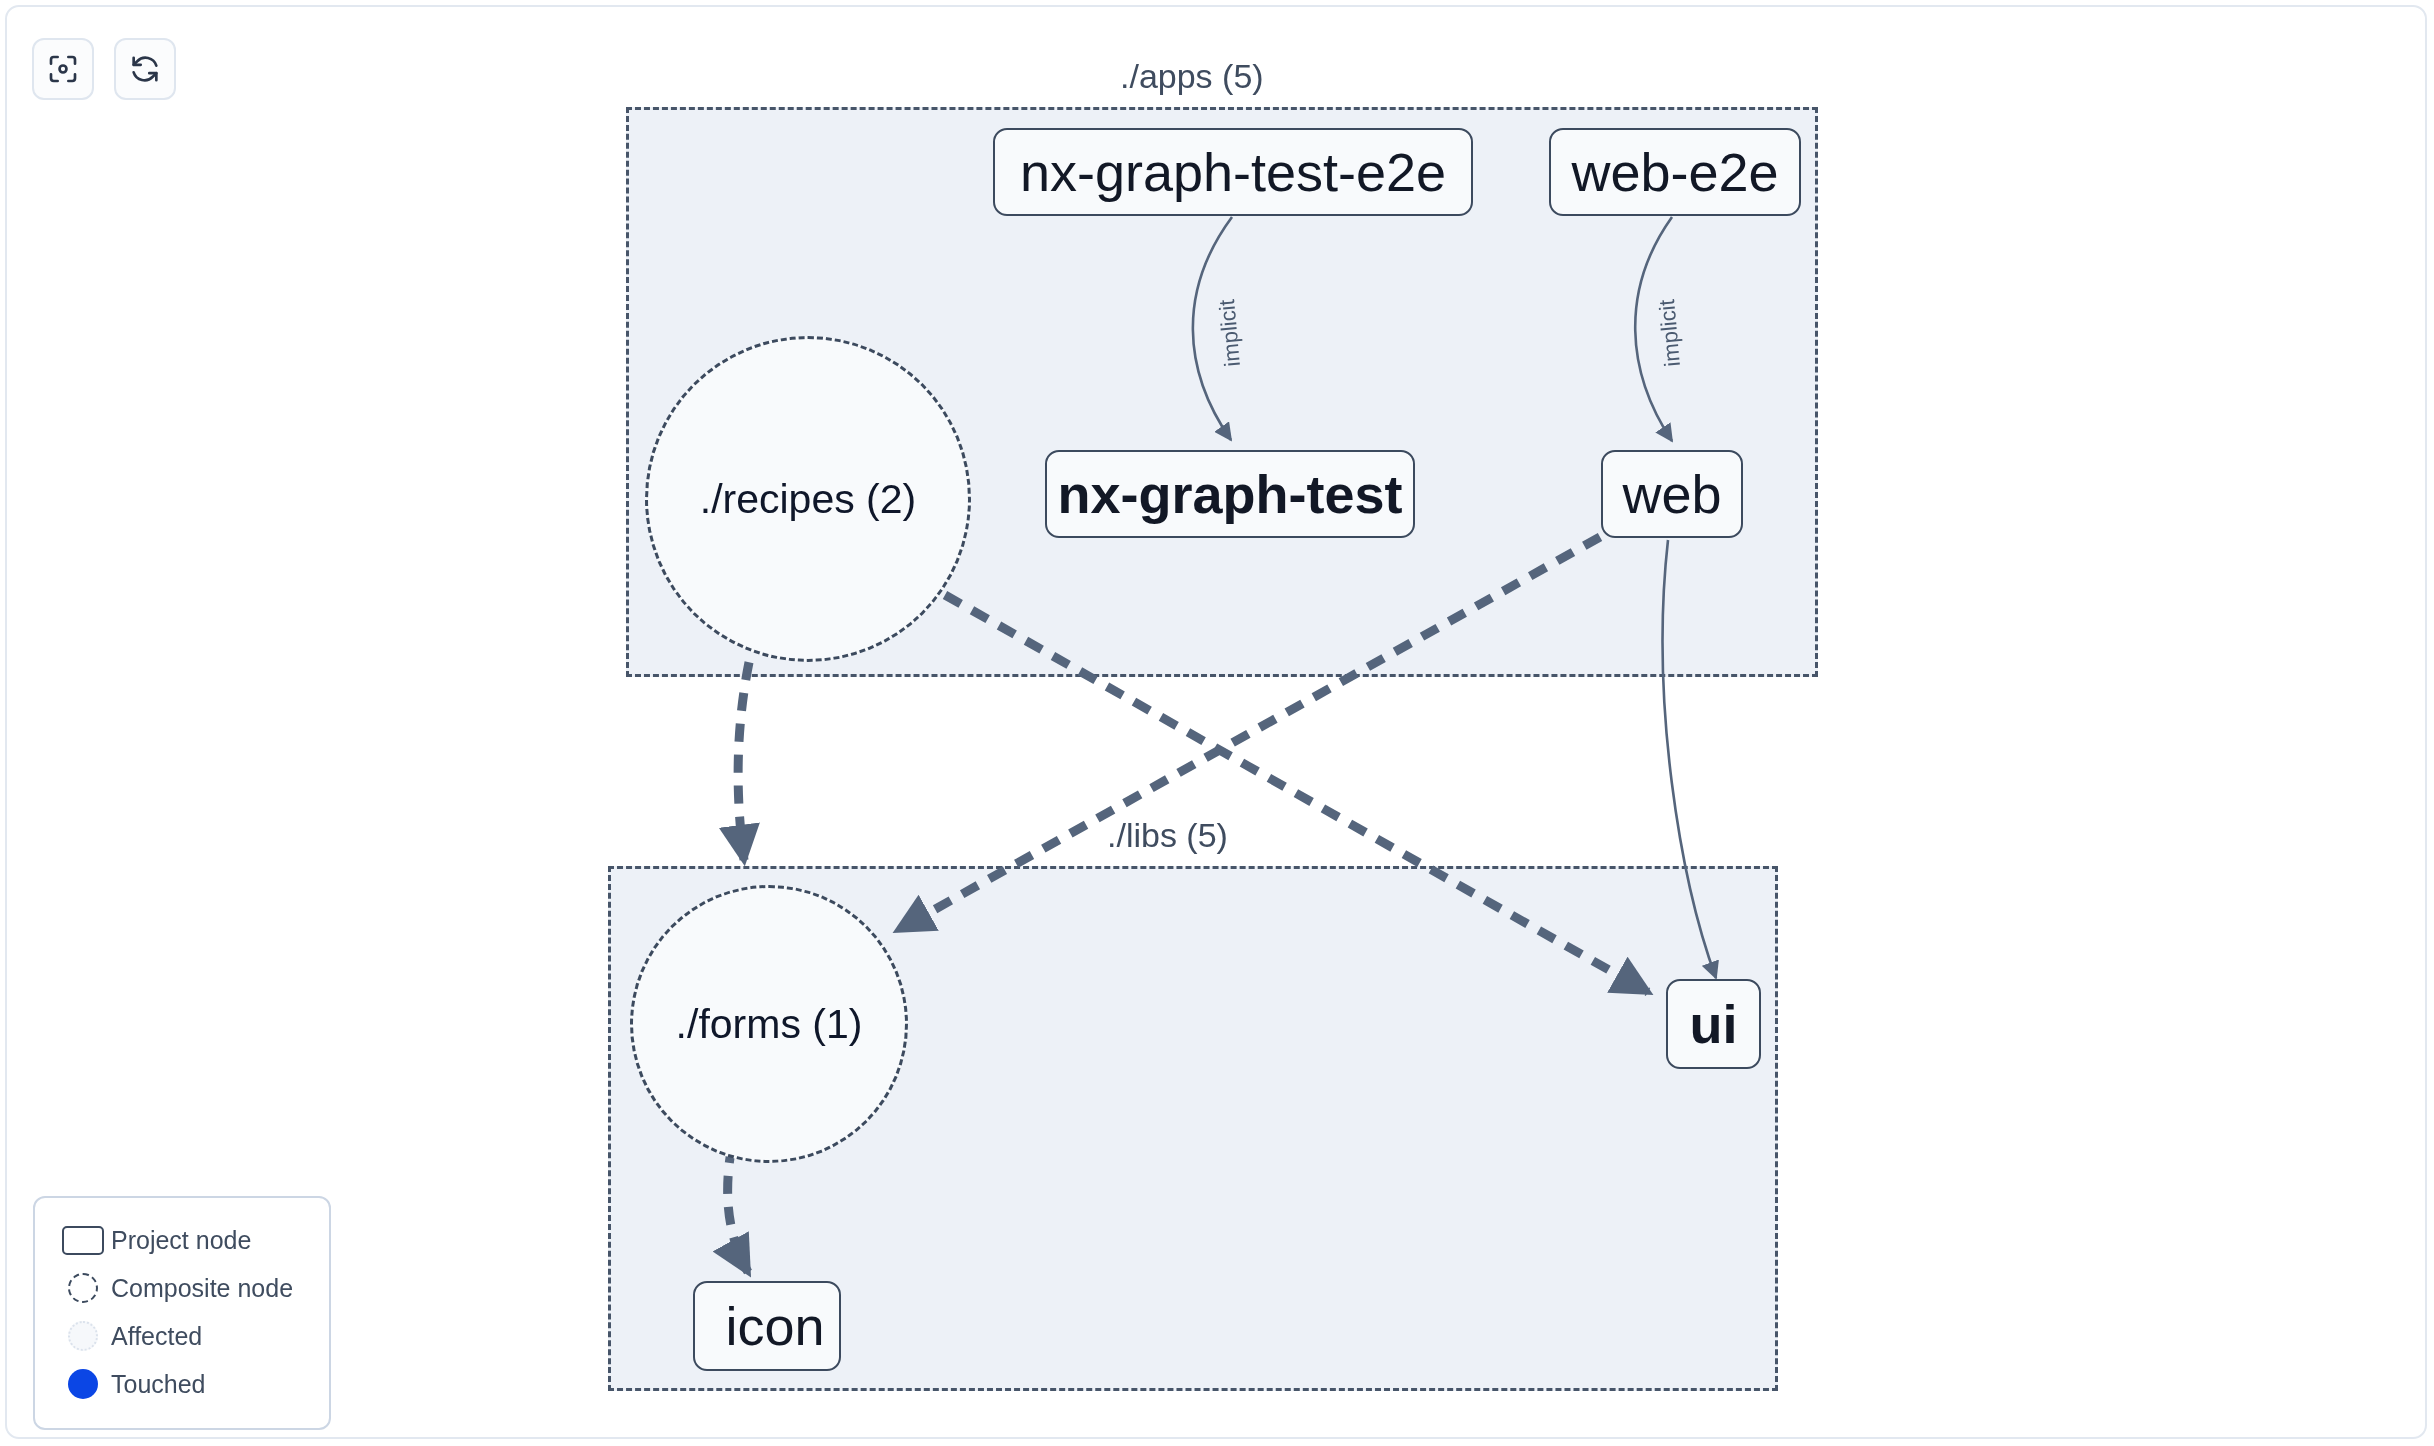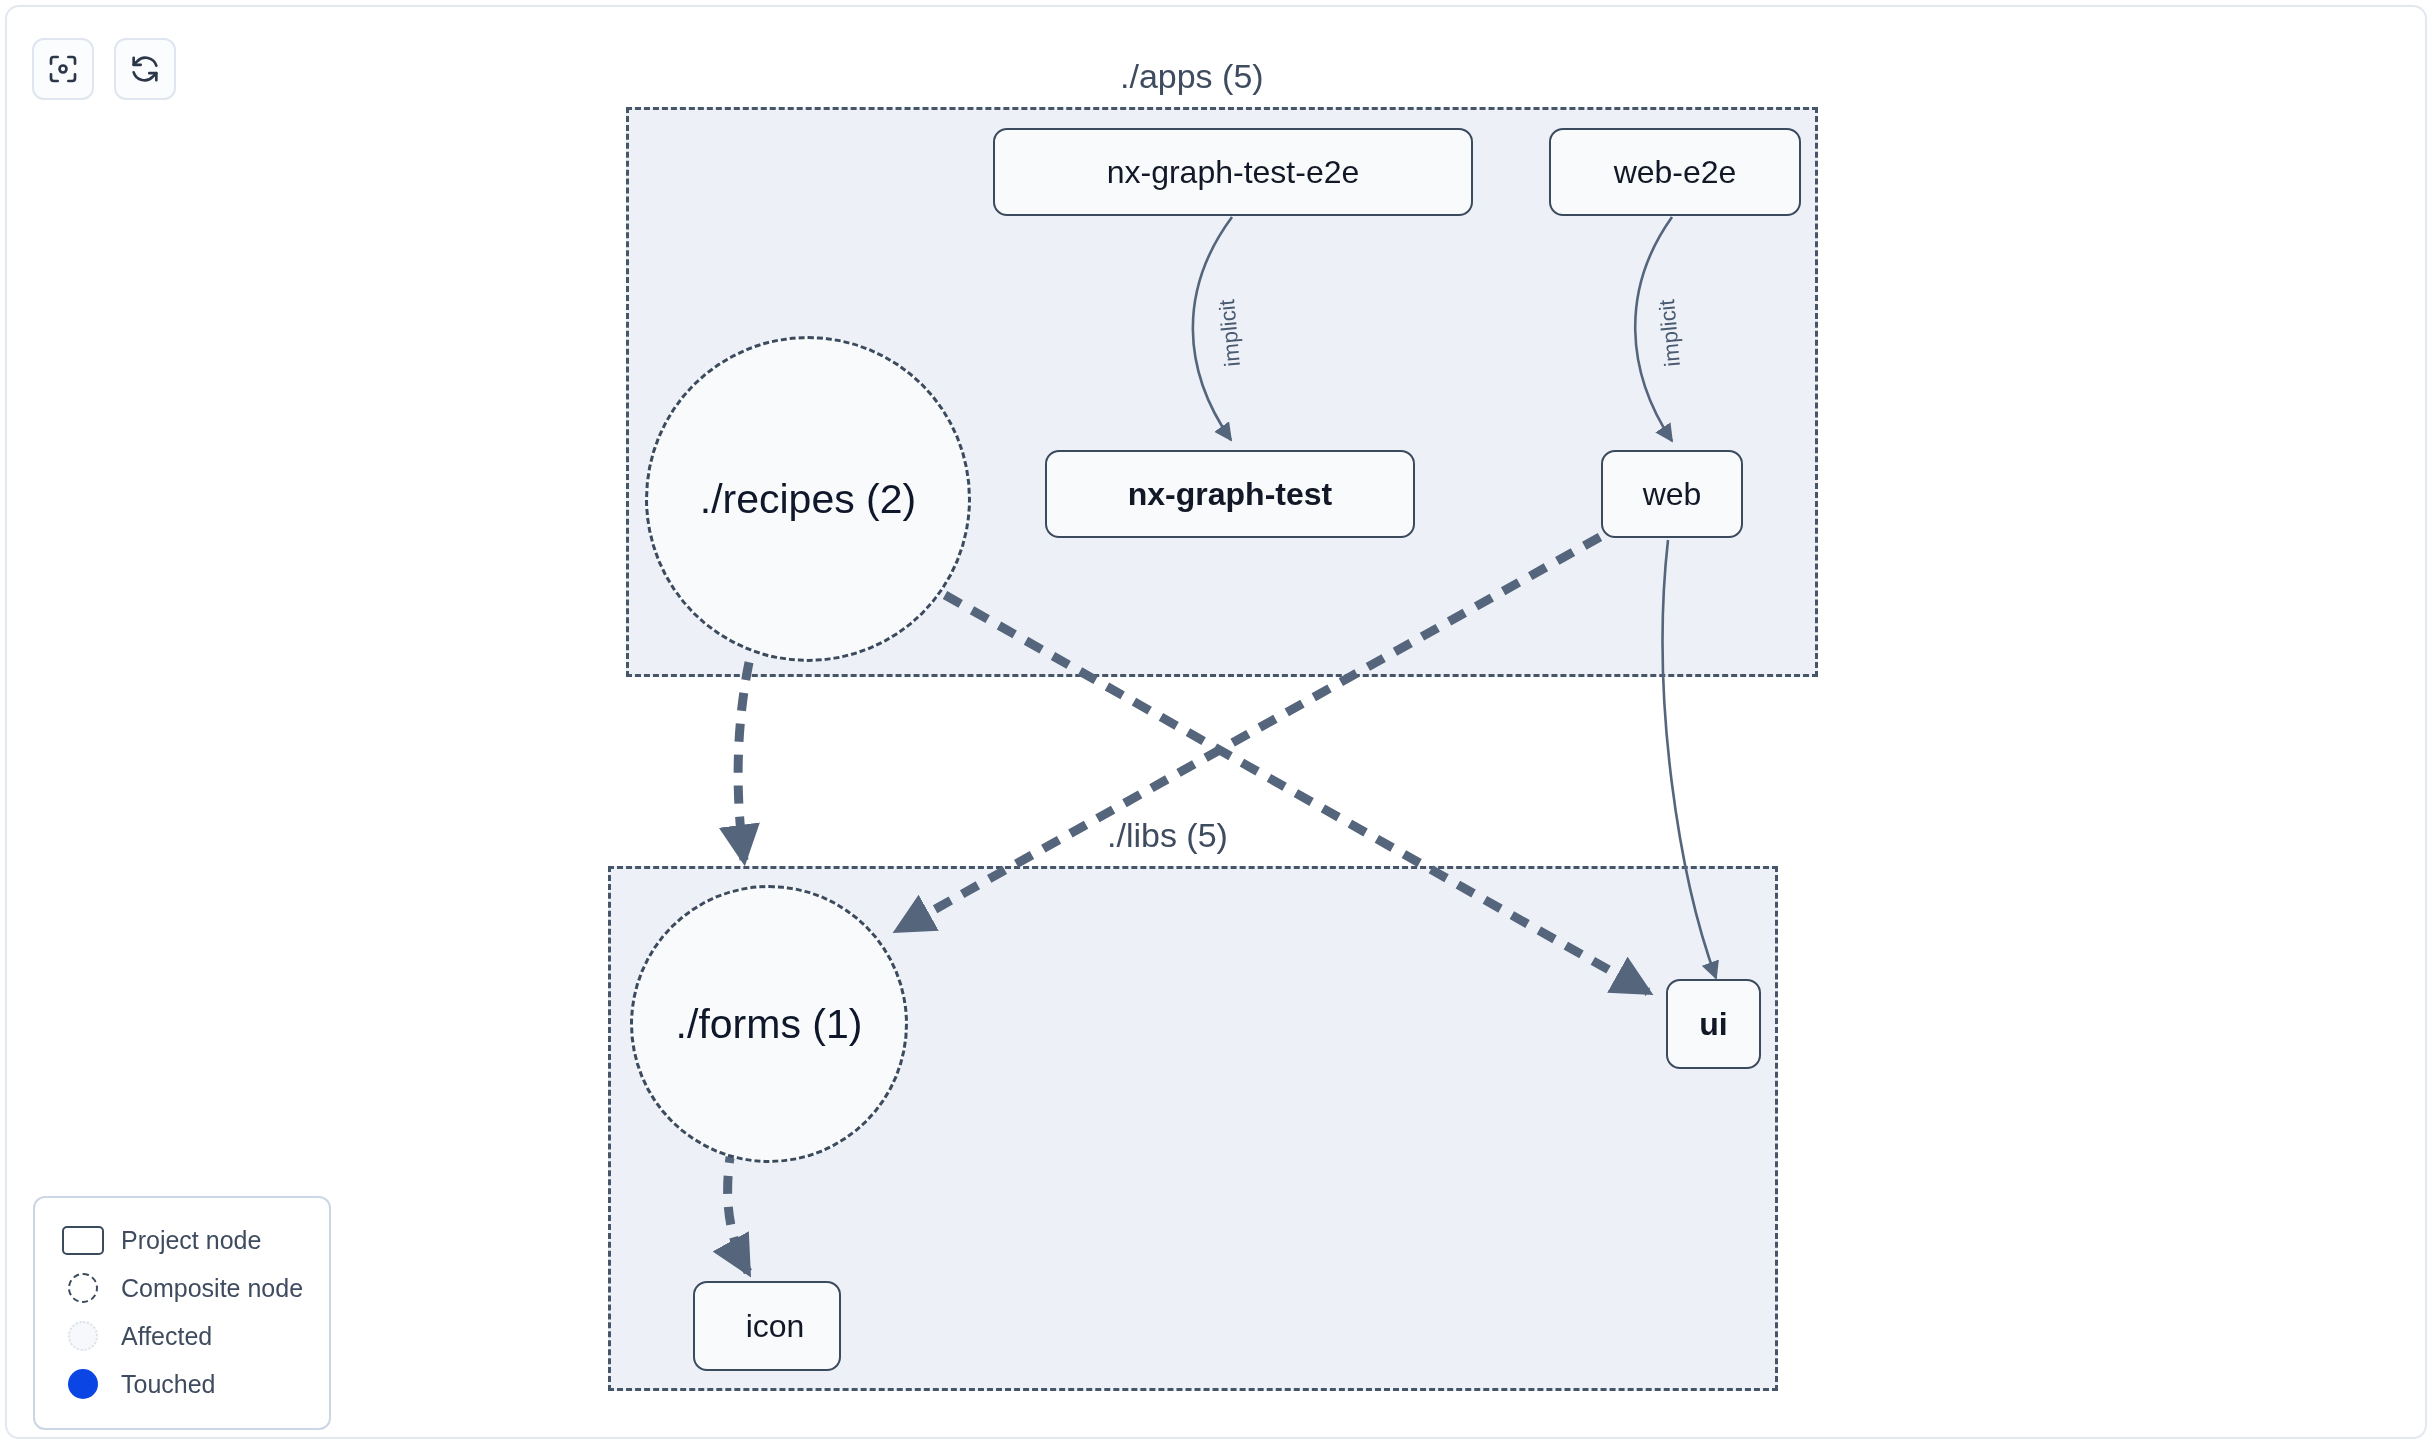--- a/index.html
+++ b/index.html
@@ -89,21 +89,21 @@
   .node-rect {
     position: absolute;
     box-sizing: border-box;
     background: #f8fafc;
     border: 2px solid #3c4a5e;
     border-radius: 14px;
     display: flex;
     align-items: center;
     justify-content: center;
     color: #121826;
-    font-size: 32px;
+    font-size: 54px;
     line-height: 1;
     white-space: nowrap;
     z-index: 30;
     cursor: pointer;
   }
 
   
   .node-circle {
     position: absolute;
     box-sizing: border-box;
@@ -154,21 +154,20 @@
     width: 56px;
     flex: 0 0 56px;
     display: flex;
     align-items: center;
     justify-content: center;
   }
   .legend-text {
     color: #3f4c5f;
     font-size: 25px;
     line-height: 1;
-    margin-left: 10px;
   }
   .sw-project {
     width: 42px; height: 29px;
     box-sizing: border-box;
     border: 2px solid #3c4a5e;
     border-radius: 5px;
     background: #ffffff;
   }
   .sw-composite {
     width: 30px; height: 30px;

